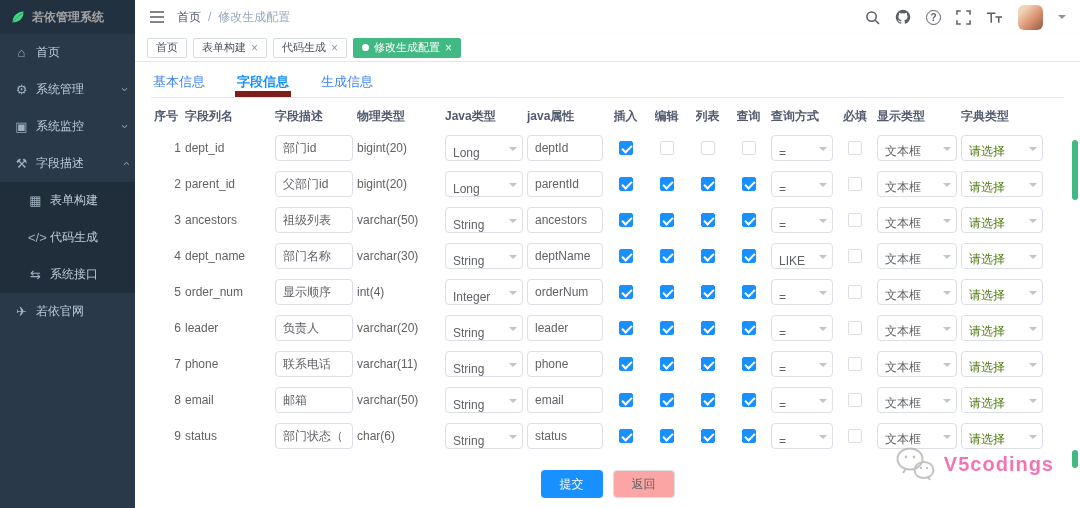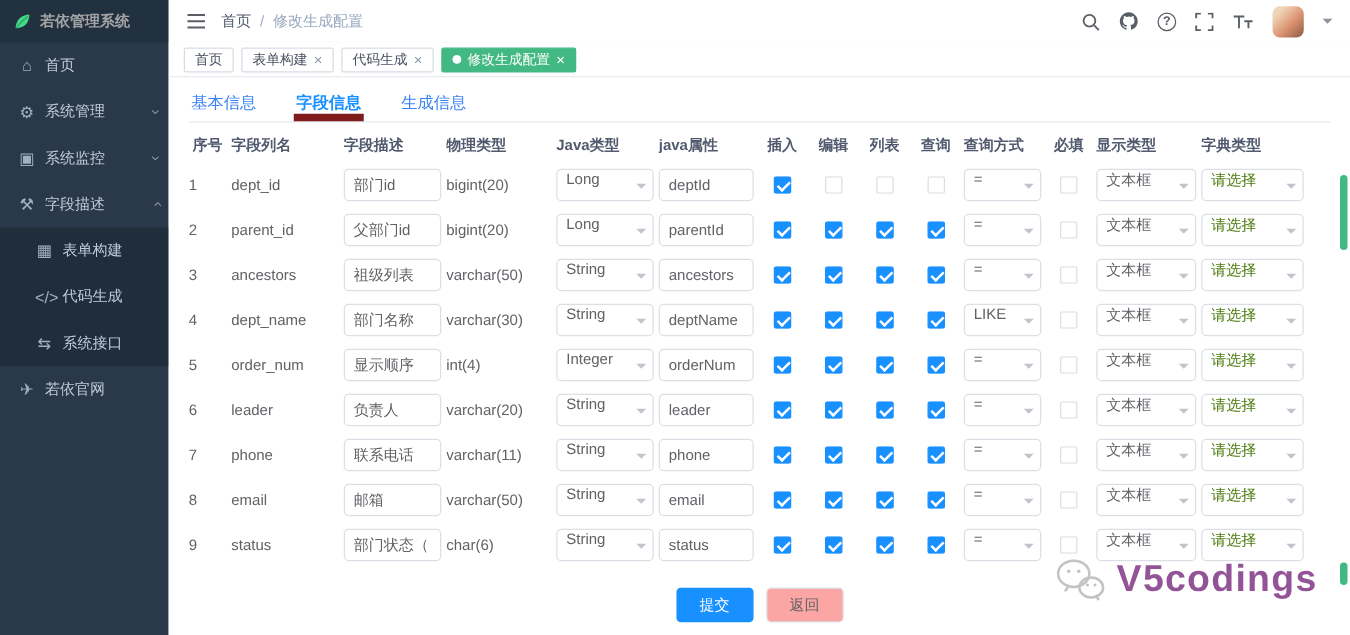--- a/index.html
+++ b/index.html
@@ -43,44 +43,44 @@
 
   
   .content{flex:1;min-height:0;padding:6px 16px 0;display:flex;flex-direction:column;position:relative;background:#fff}
   .tabs{display:flex;gap:28px;border-bottom:1px solid #e4e7ed;height:30px;margin-bottom:4px;flex-shrink:0}
   .tab{line-height:28px;font-size:13px;color:#3b82f6;cursor:pointer;padding:0 2px}
   .tab.active{color:#1890ff;border-bottom:6px solid #7f1d1d;font-weight:bold}
 
   .grid{display:grid;grid-template-columns:30px 86px 78px 84px 78px 76px 37px 37px 37px 37px 62px 36px 80px 82px;column-gap:4px;align-items:center}
   .thead{height:28px;flex-shrink:0}
   .hc{font-size:12px;font-weight:bold;color:#515a6e;white-space:nowrap;overflow:hidden}
-  .c-center{text-align:left;justify-self:center}
+  .c-center{text-align:right;justify-self:center}
   .tbody{flex-shrink:0}
   .trow{height:36px}
   .tc{font-size:12px;color:#606266;white-space:nowrap;overflow:hidden}
   .tc.c-center{justify-self:stretch}
   .inp{width:100%;height:26px;border:1px solid #dcdfe6;border-radius:4px;padding:0 7px;font-size:12px;color:#606266;background:#fff;font-family:inherit;outline:none}
-  .sel{width:100%;height:26px;border:1px solid #dcdfe6;border-radius:4px;display:flex;align-items:flex-start;padding:0 16px 0 7px;position:relative;color:#606266;background:#fff;cursor:pointer;font-size:12px;white-space:nowrap;overflow:hidden}
+  .sel{width:100%;height:26px;border:1px solid #dcdfe6;border-radius:4px;display:flex;align-items:flex-end;padding:0 16px 0 7px;position:relative;color:#606266;background:#fff;cursor:pointer;font-size:12px;white-space:nowrap;overflow:hidden}
   .sel::after{content:"";position:absolute;right:5px;top:11px;border:4px solid transparent;border-top-color:#c0c4cc}
   .sel.ph{color:#4d7c0f}
   .cb{width:14px;height:14px;border:1px solid #dcdee2;border-radius:2px;background:#fff;display:inline-block;position:relative;cursor:pointer;vertical-align:middle}
   .cb.on{background:#1890ff;border-color:#1890ff}
   .cb.on::after{content:"";position:absolute;left:4px;top:1px;width:4px;height:8px;border:solid #fff;border-width:0 2px 2px 0;transform:rotate(45deg)}
 
   .footer{margin-top:auto;display:flex;justify-content:center;gap:10px;padding:6px 0 10px;flex-shrink:0}
   .btn{height:28px;padding:0 18px;border-radius:4px;font-size:12px;cursor:pointer;border:1px solid transparent;font-family:inherit}
   .btn-primary{background:#1890ff;color:#fff}
   .btn-plain{background:#fca5a5;border-color:#dcdfe6;color:#606266}
 
   .vthumb{position:absolute;width:6px;background:#42b983;border-radius:3px;cursor:pointer}
   .vthumb.t1{right:2px;top:78px;height:60px}
   .vthumb.t2{right:2px;top:388px;height:18px}
 
   .watermark{position:absolute;right:26px;bottom:26px;display:flex;align-items:center;gap:8px;opacity:.75;pointer-events:none}
-  .wm-text{font-size:30px;font-weight:bold;color:#701a75;letter-spacing:1px}
+  .wm-text{font-size:20px;font-weight:bold;color:#ec4899;letter-spacing:1px}
 </style>
 </head>
 <body>
 
 <div class="app">
 
   <aside class="sidebar">
     <div class="logo">
       <svg width="16" height="16" viewBox="0 0 16 16">
           <path d="M2.5 13.5C2.5 6.5 8 2.5 13.5 2.5c0 7-4.5 11-11 11z" fill="#42d885"></path>

